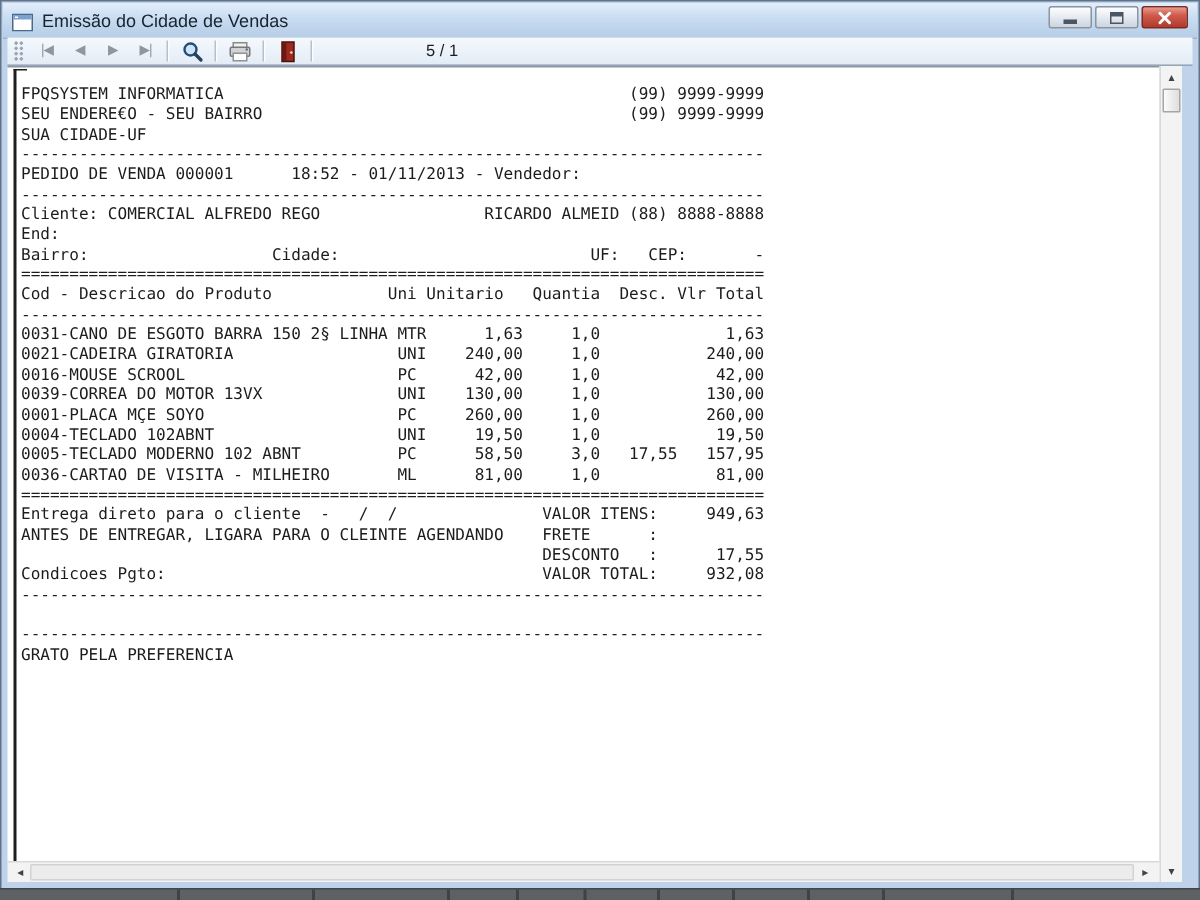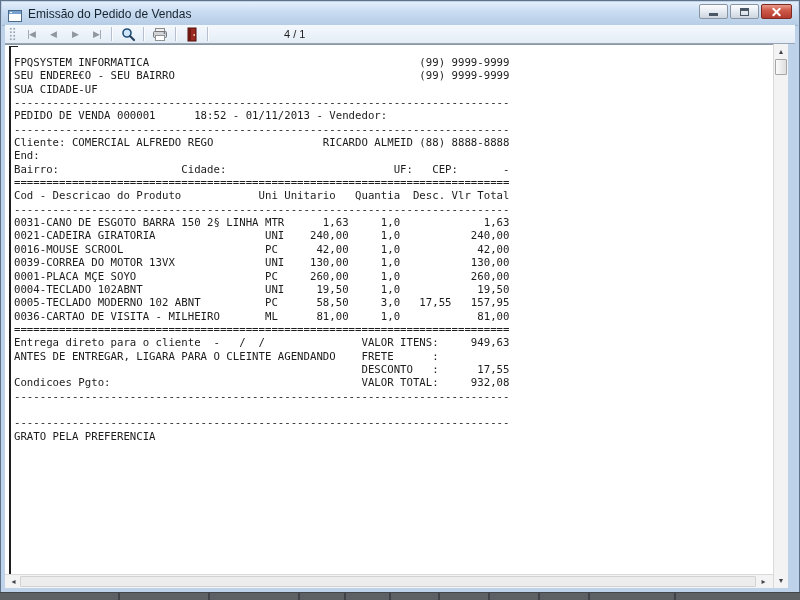--- a/index.html
+++ b/index.html
@@ -118,21 +118,21 @@
 <div class="window">
 
   <div class="titlebar">
     <span class="title-icon">
       <svg width="14" height="12" viewBox="0 0 14 12">
         <rect x="0.5" y="0.5" width="13" height="11" fill="#ffffff" stroke="#4a6a8a"></rect>
         <rect x="1" y="1" width="12" height="3" fill="#7aa2d0"></rect>
         <rect x="2" y="2" width="2" height="1" fill="#ffffff"></rect>
       </svg>
     </span>
-    <span class="title-text">Emissão do Pedido de Vendas</span>
+    <span class="title-text">Emissão do Cidade de Vendas</span>
     <div class="win-controls">
       <div class="wbtn">
           <span class="glyph-min"></span>
         </div>
       <div class="wbtn">
           <span class="glyph-max"></span>
         </div>
       <div class="wbtn close">
           <span class="glyph-close"></span>
         </div>
@@ -171,21 +171,21 @@
     </div>
     <div class="sep"></div>
     <div class="tool-btn">
       <svg width="12" height="15" viewBox="0 0 12 15">
         <rect x="2" y="1" width="8" height="13" fill="#9c2a21" stroke="#4e100a"></rect>
         <rect x="2.5" y="1.5" width="2.4" height="12" fill="#6e1812"></rect>
         <circle cx="8.2" cy="8" r="0.9" fill="#f0d9a8"></circle>
       </svg>
     </div>
     <div class="sep"></div>
-    <span class="page-indicator">4 / 1</span>
+    <span class="page-indicator">5 / 1</span>
   </div>
 
   <div class="page-area">
     <div class="page-edge"></div>
     <div class="page-corner"></div>
     <pre class="report">FPQSYSTEM INFORMATICA                                          (99) 9999-9999
 SEU ENDERE€O - SEU BAIRRO                                      (99) 9999-9999
 SUA CIDADE-UF                                                                
 -----------------------------------------------------------------------------
 PEDIDO DE VENDA 000001      18:52 - 01/11/2013 - Vendedor:                   

